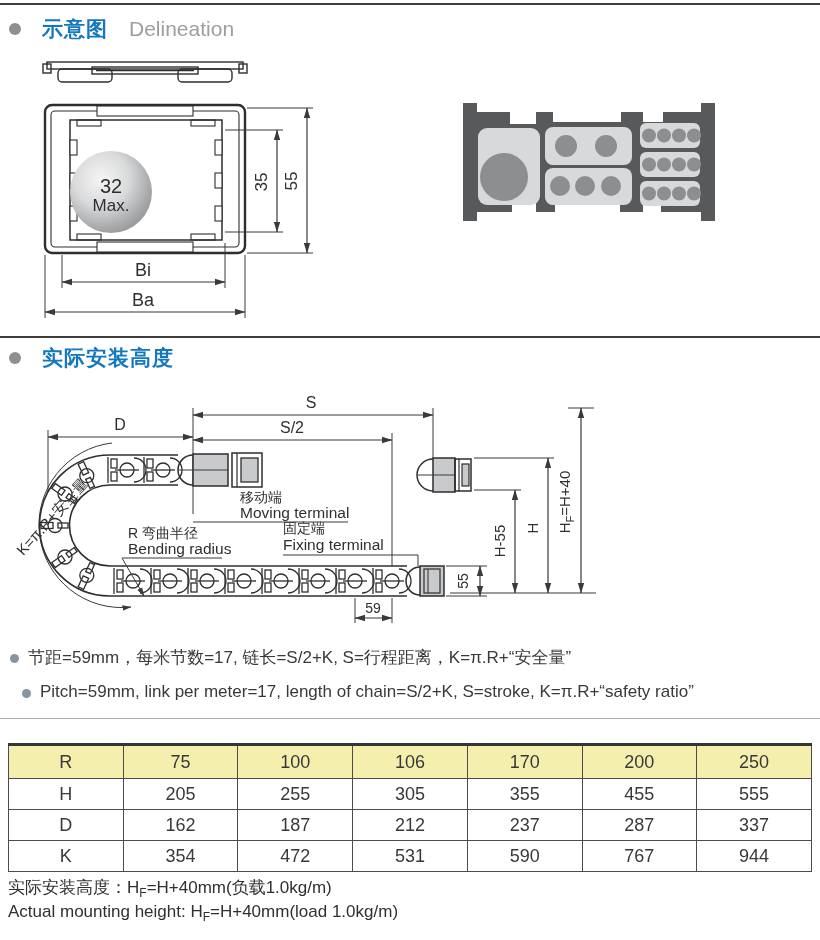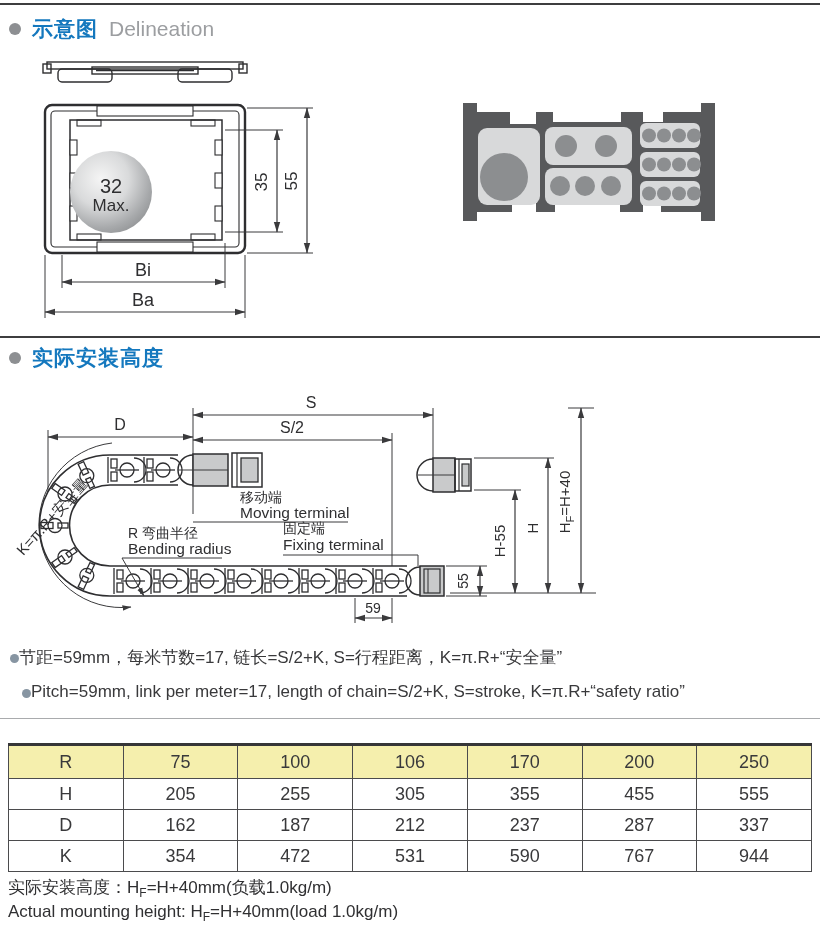--- a/index.html
+++ b/index.html
@@ -1,25 +1,25 @@
 <!DOCTYPE html>
 <html><head>
 <meta charset="utf-8">
 <style>
   html,body{margin:0;padding:0;background:#e8e8e8;}
   #page{position:relative;width:820px;height:940px;background:#ffffff;
         font-family:"Liberation Sans","DejaVu Sans",sans-serif;overflow:hidden;}
   .rule{position:absolute;left:0;width:820px;height:2px;background:#3d3d3f;}
   .rule-thin{position:absolute;left:0;width:820px;height:1px;background:#a9abad;}
-  .sec-head{position:absolute;display:flex;align-items:center;gap:11px;}
+  .sec-head{position:absolute;display:flex;align-items:center;gap:21px;}
   .sec-bullet{width:12px;height:12px;border-radius:50%;background:#8d8f92;flex:none;}
   .sec-cn{color:#1478be;font-size:21px;font-weight:bold;letter-spacing:1px;}
   .sec-en{color:#9c9ea1;font-size:21px;}
   .caption-blue{position:absolute;color:#1478be;font-weight:bold;font-size:18px;letter-spacing:0.5px;}
-  .note-line{position:absolute;display:flex;align-items:center;font-size:17px;color:#39393b;}
+  .note-line{position:absolute;display:flex;align-items:center;gap:9px;font-size:17px;color:#39393b;}
   .note-bullet{width:9px;height:9px;border-radius:50%;background:#8795a2;flex:none;margin-top:2px;}
   .spec-table{position:absolute;left:8px;top:743px;width:804px;border-collapse:collapse;
               table-layout:fixed;border-top:3px solid #363638;}
   .spec-table td{border:1.5px solid #4b4b4d;text-align:center;font-size:18px;color:#39393b;
                  height:30px;padding:0;}
   .spec-table tr.head td{background:#f5efad;height:32px;}
   .footer-note{position:absolute;font-size:17px;color:#303032;}
   .footer-note sub{font-size:12px;}
   svg text{fill:#2f2f31;font-family:"Liberation Sans","DejaVu Sans",sans-serif;}
   svg .dim{stroke:#3a3a3c;stroke-width:1.2;fill:none;}

